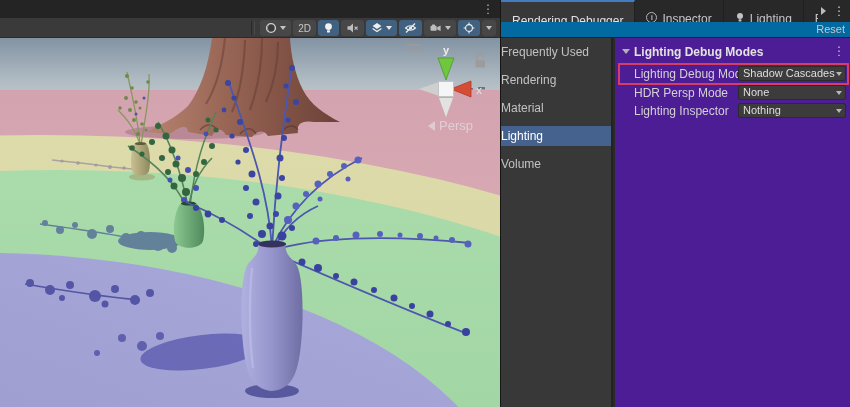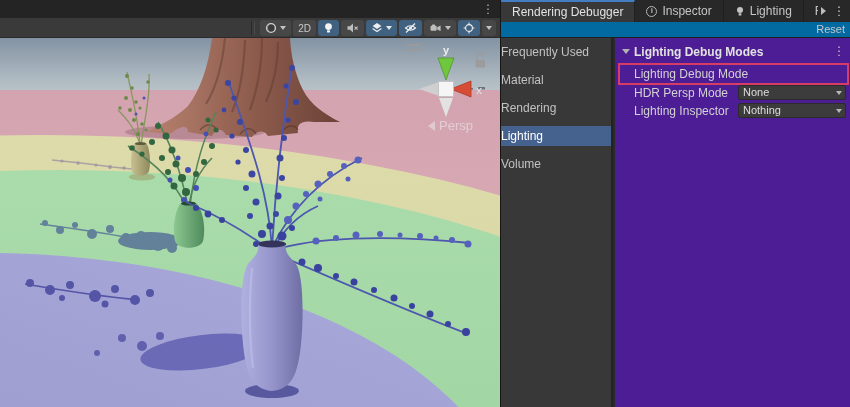--- a/index.html
+++ b/index.html
@@ -30,21 +30,21 @@
   .overlay-handle { position:absolute; left:406px; top:6px; width:15px; }
   .overlay-handle div { height:2px; background:#9a9a9a; margin-bottom:3px; border-radius:1px; }
   .gizmo { position:absolute; right:5px; top:0; width:92px; height:84px; }
   .persp-label { position:absolute; left:428px; top:80px; display:flex; align-items:center; gap:4px;
                  color:rgba(238,238,242,.55); font-size:13px; }
   .persp-arrow { width:0; height:0; border-top:5px solid transparent; border-bottom:5px solid transparent; border-right:7px solid rgba(238,238,242,.5); }
 
   
   #debugger { position:absolute; left:500px; top:0; width:350px; height:407px; background:#2a2a2a; border-left:1px solid #161616; }
   .tabbar { position:absolute; left:0; top:0; width:350px; height:22px; background:#282828; display:flex; align-items:stretch; }
-  .tab { display:flex; align-items:center; gap:5px; padding:0 11px; font-size:12px; color:#c5c5c5; border-right:1px solid #202020; white-space:nowrap; }
+  .tab { display:flex; gap:5px; padding:12px 11px; font-size:12px; color:#c5c5c5; border-right:1px solid #202020; white-space:nowrap; }
   .tab.active { background:#383838; color:#e2e2e2; border-top:2px solid #437cc0; }
   .tab.truncate { max-width:48px; overflow:hidden; padding-right:0; border-right:none; }
   .info-glyph { width:11px; height:11px; border-radius:50%; border:1.5px solid #b5b5b5; color:#b5b5b5; font-size:8px; font-weight:bold; display:flex; align-items:center; justify-content:center; line-height:1; }
   .tab-scroll { margin-left:auto; display:flex; align-items:center; padding:0 3px; }
   .tri-right { width:0; height:0; border-top:4px solid transparent; border-bottom:4px solid transparent; border-left:5px solid #bbb; }
   .tabbar .kebab { display:flex; align-items:center; padding:0 6px 0 4px; color:#cfcfcf; font-size:12px; }
   .resetbar { position:absolute; left:0; top:22px; width:350px; height:16px; background:#0369a1; border-bottom:1px solid #1f1f1f; }
   .reset-btn { position:absolute; right:6px; top:1px; font-size:11px; color:#c8c8c8; }
 
   .dbg-body { position:absolute; left:0; top:38px; width:350px; height:369px; }
@@ -435,36 +435,40 @@
       <div class="kebab">⋮</div>
     </div>
 
     <div class="resetbar">
       <div class="reset-btn">Reset</div>
     </div>
 
     <div class="dbg-body">
       <div class="dbg-sidebar">
         <div class="side-item">Frequently Used</div>
+        <div class="side-item">Rendering</div>
         <div class="side-item">Material</div>
-        <div class="side-item">Rendering</div>
         <div class="side-item selected">Lighting</div>
         <div class="side-item">Volume</div>
       </div>
 
       <div class="dbg-content">
         <div class="section-head">
           <span class="foldout"></span>
           <span class="section-title">Lighting Debug Modes</span>
           <span class="section-kebab">⋮</span>
         </div>
 
         <div class="hl-box"></div>
 
         <div class="prow-label" style="top:29px">Lighting Debug Mode</div>
+        <div class="dropdown" style="top:28px">
+          <span>Shadow Cascades</span>
+          <span class="chev"></span>
+        </div>
 
         <div class="prow-label" style="top:48px">HDR Persp Mode</div>
         <div class="dropdown" style="top:47px">
           <span>None</span>
           <span class="chev"></span>
         </div>
 
         <div class="prow-label" style="top:66px">Lighting Inspector</div>
         <div class="dropdown" style="top:65px">
           <span>Nothing</span>

